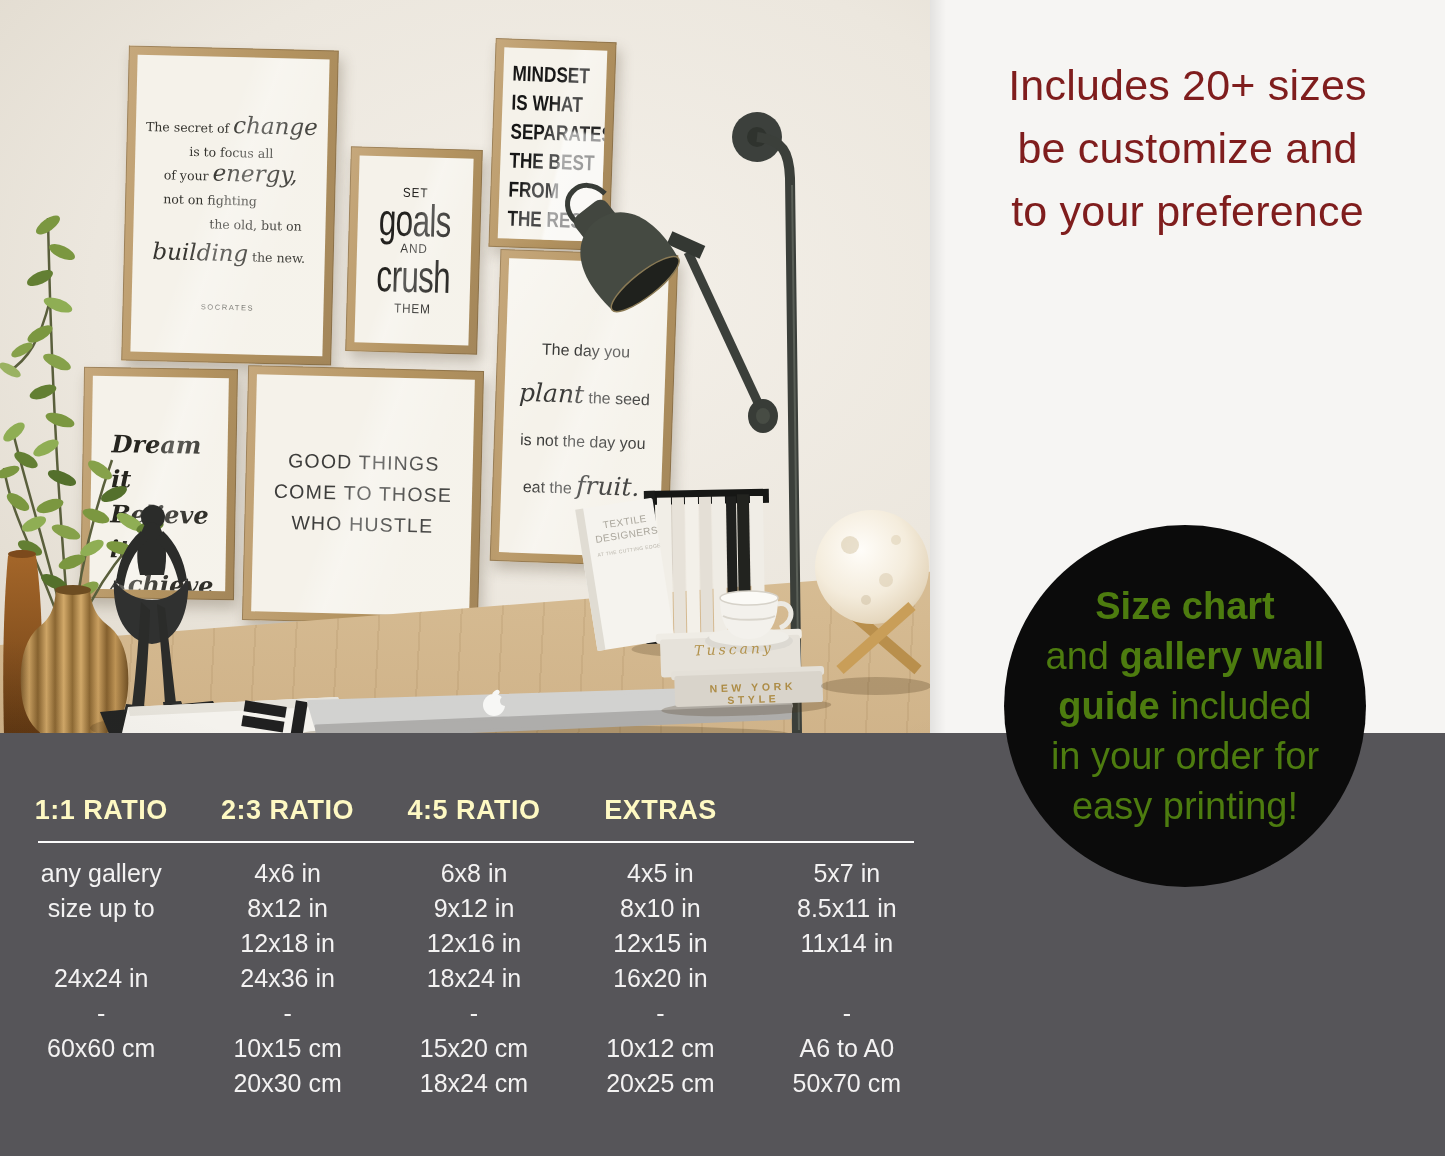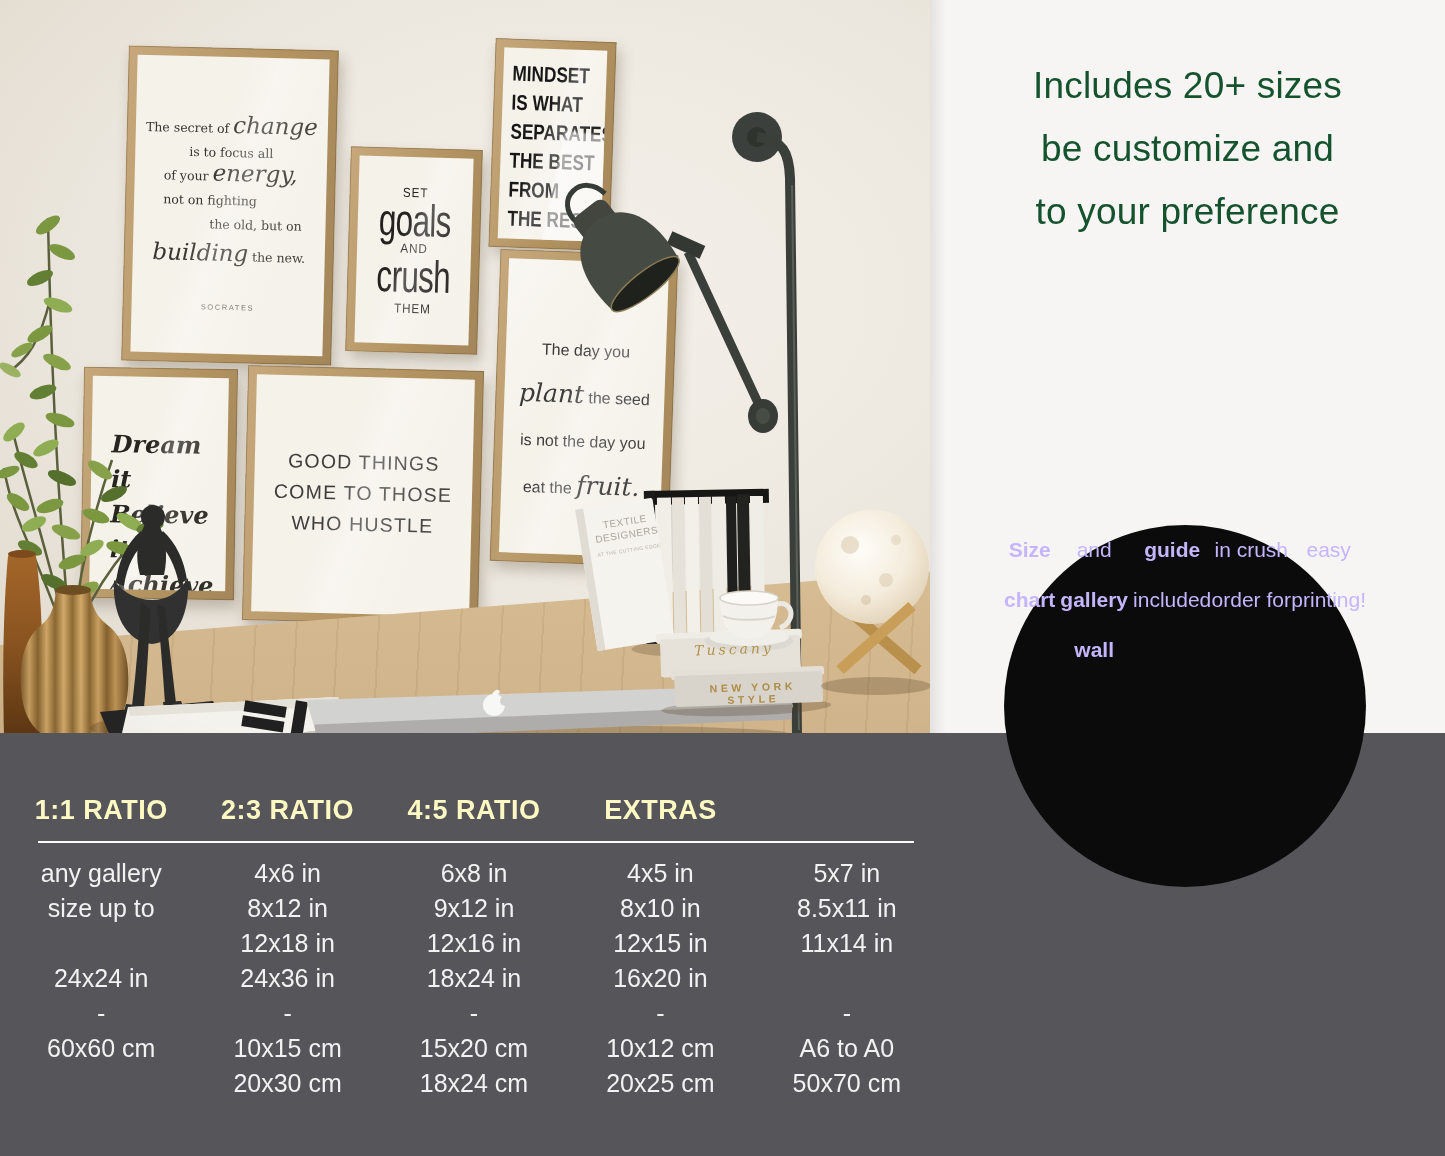--- a/index.html
+++ b/index.html
@@ -79,35 +79,35 @@
   .tuscany-label{left:668px;top:641px;width:132px;text-align:center;transform:rotate(-2deg);
        font-family:"DejaVu Serif",serif;font-style:italic;color:#b2924c;font-size:14px;letter-spacing:3px;}
   .nys-label{left:682px;top:681px;width:142px;text-align:center;transform:rotate(-2deg);
        color:#ad8c46;font-size:10.5px;font-weight:700;letter-spacing:3.6px;}
 
   
   .side-panel{position:absolute;left:930px;top:0;width:515px;height:733px;background:#f6f5f3;}
   .side-panel::before{content:"";position:absolute;left:0;top:0;bottom:0;width:16px;
        background:linear-gradient(90deg,rgba(0,0,0,.08),rgba(0,0,0,0));}
   .headline{position:absolute;left:20px;top:54px;width:475px;text-align:center;
-       font-size:37px;line-height:63px;color:#14532d;letter-spacing:.2px;}
+       font-size:43px;line-height:63px;color:#7f1d1d;letter-spacing:.2px;}
 
   
   .band{position:absolute;left:0;top:733px;width:1445px;height:423px;background:#565559;}
 
   
   .chart{position:absolute;left:8px;top:0;width:932px;display:grid;grid-template-columns:repeat(5,1fr);}
   .hd{padding-top:62px;text-align:center;font-size:27px;font-weight:700;letter-spacing:.5px;color:#fef9c3;}
   .rule{grid-column:1 / -1;height:2px;background:#fbfbfb;margin:15px 26px 13px 30px;}
   .cell{font-size:25px;line-height:35px;color:#f3f2f2;text-align:center;min-height:35px;}
 
   
   .badge{position:absolute;left:1004px;top:525px;width:362px;height:362px;border-radius:50%;
-       background:#0b0b0b;z-index:6;display:flex;flex-direction:row;justify-content:center;
-       text-align:center;color:#c4b5fd;font-size:21px;line-height:50px;font-weight:400;}
+       background:#0b0b0b;z-index:6;display:flex;flex-direction:column;justify-content:center;
+       text-align:center;color:#4d7c0f;font-size:38px;line-height:50px;font-weight:400;}
   .badge b{font-weight:700;}
 </style>
 </head>
 <body>
 
 <div class="stage">
 
   <section class="photo">
     <div class="wall"></div>
 
@@ -417,16 +417,16 @@
         <div class="cell">20x25 cm</div>
         <div class="cell">50x70 cm</div>
       </div>
 
   </div>
 
   <div class="badge">
     <div><b>Size chart</b></div>
     <div><span>and </span><b>gallery wall</b></div>
     <div><b>guide</b><span> included</span></div>
-    <div>in crush order for</div>
+    <div>in your order for</div>
     <div>easy printing!</div>
   </div>
 </div>
 
 </body></html>

